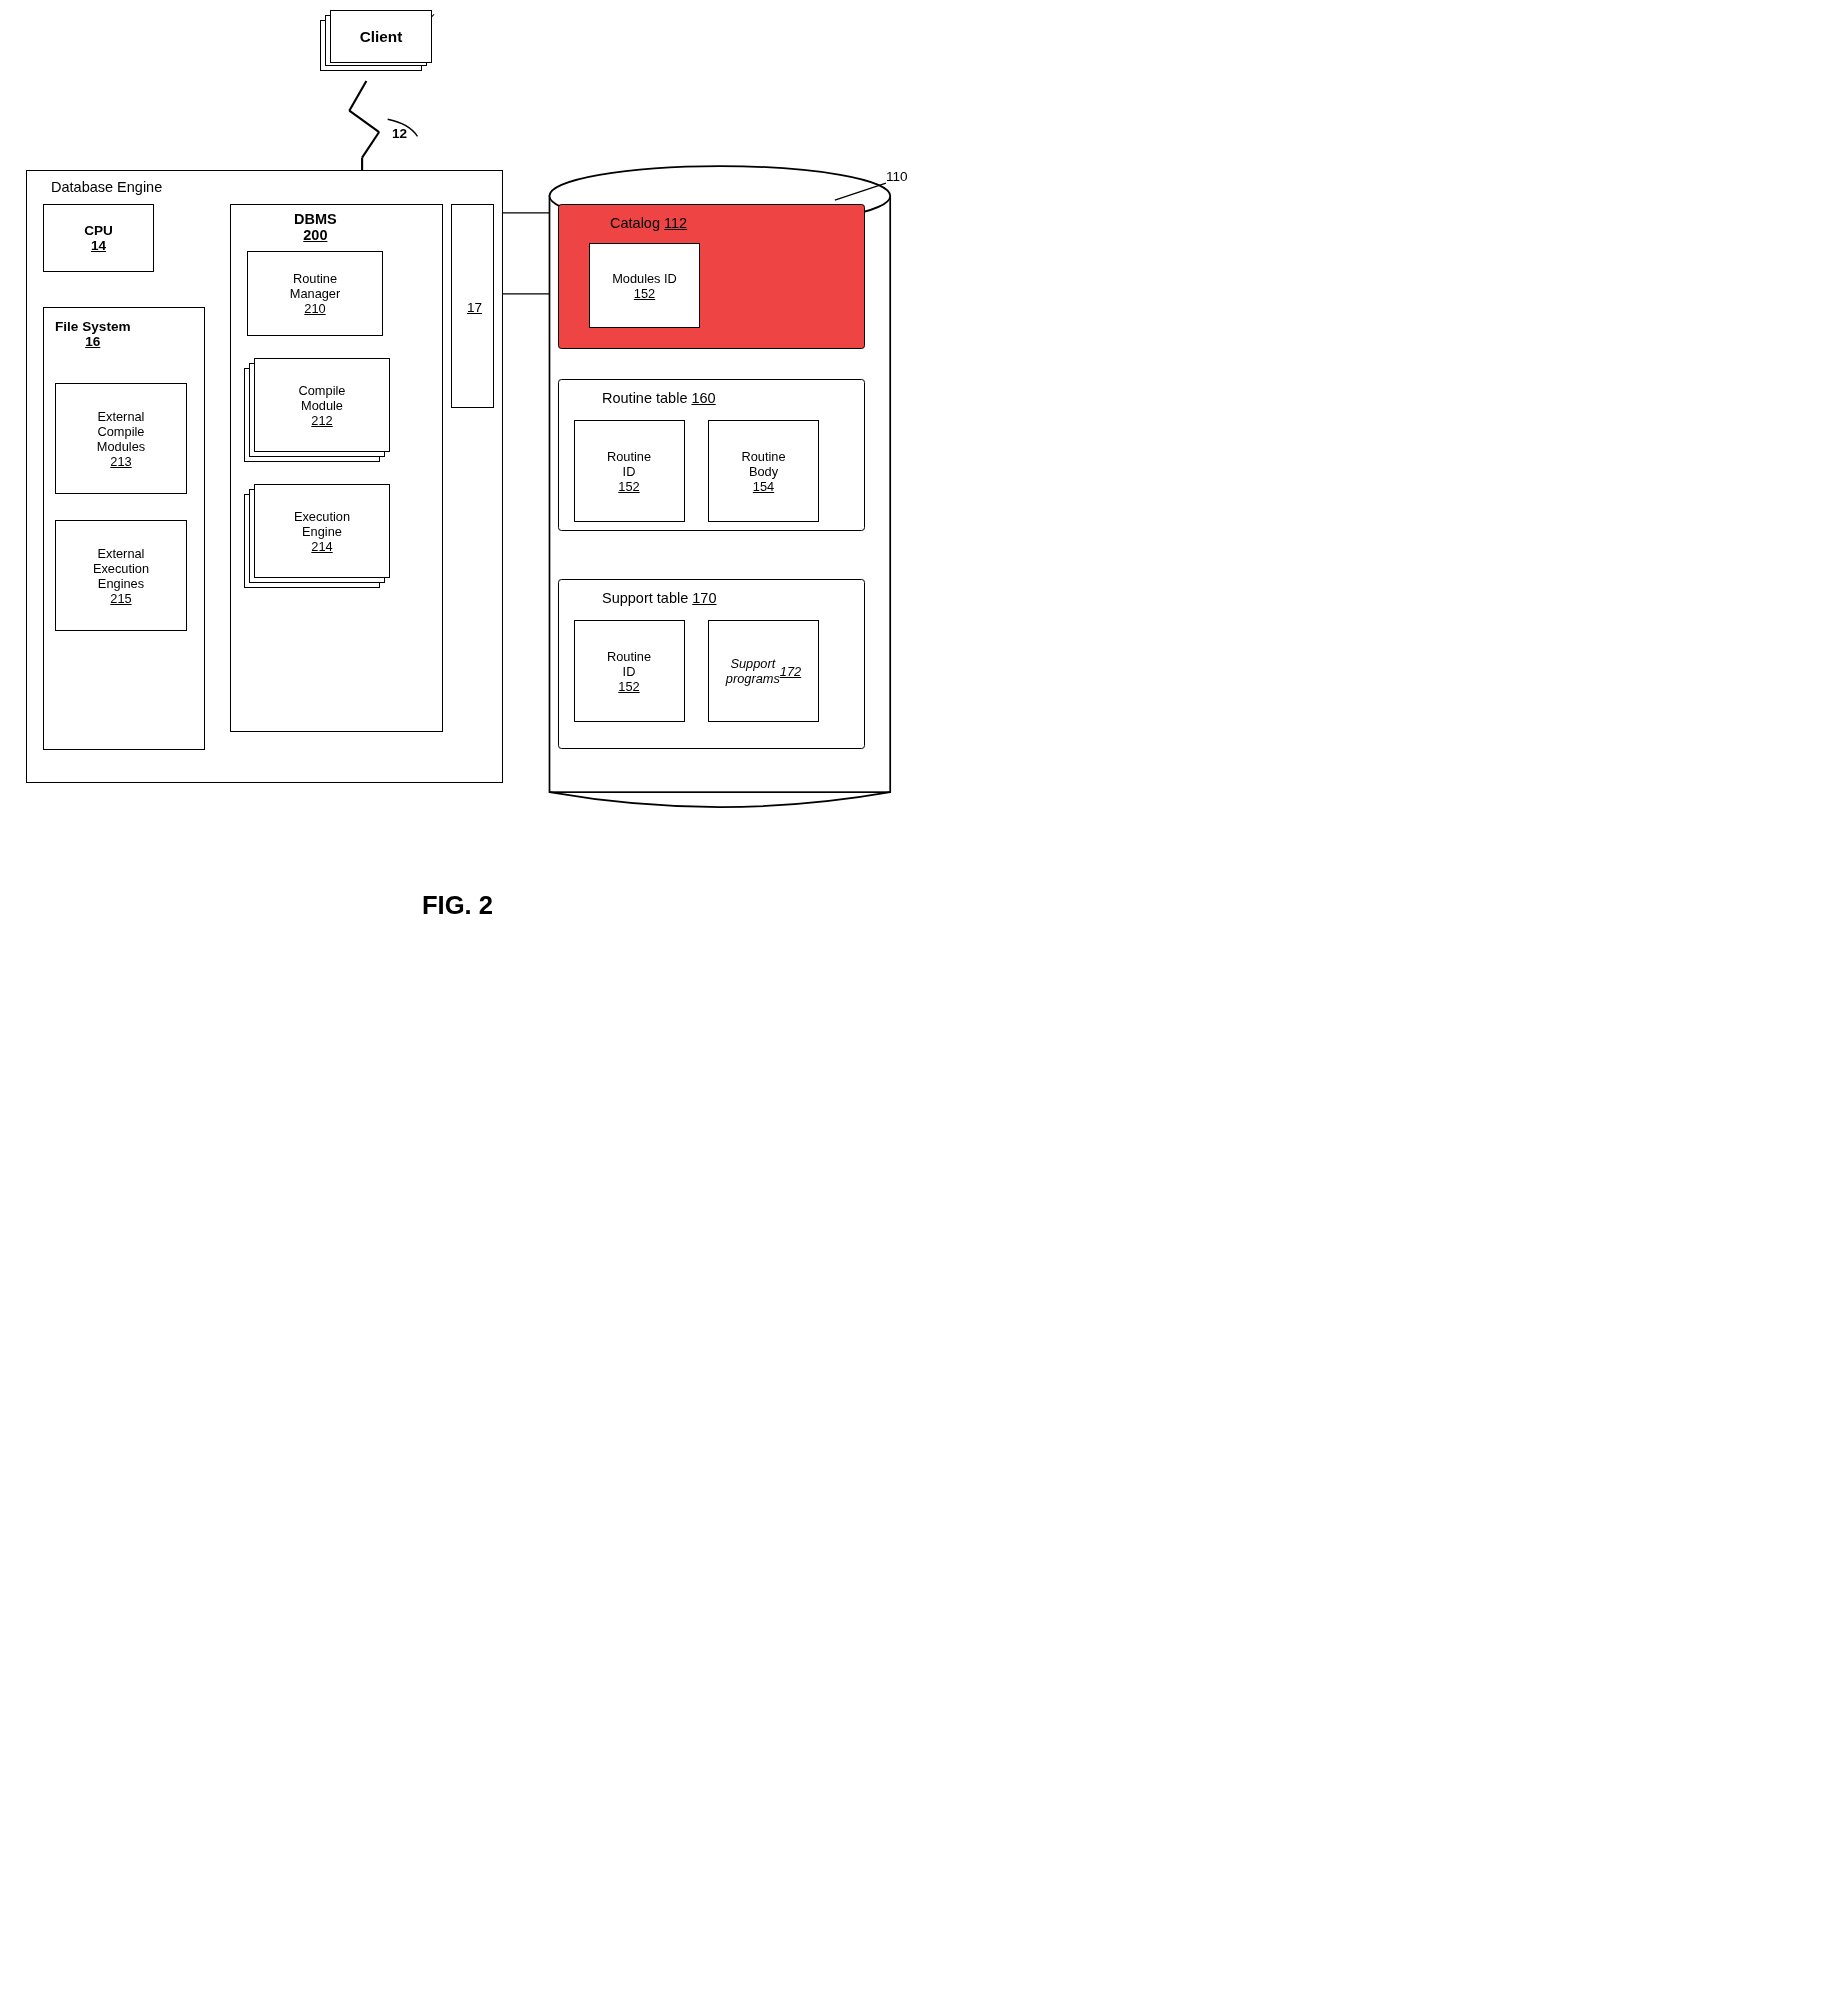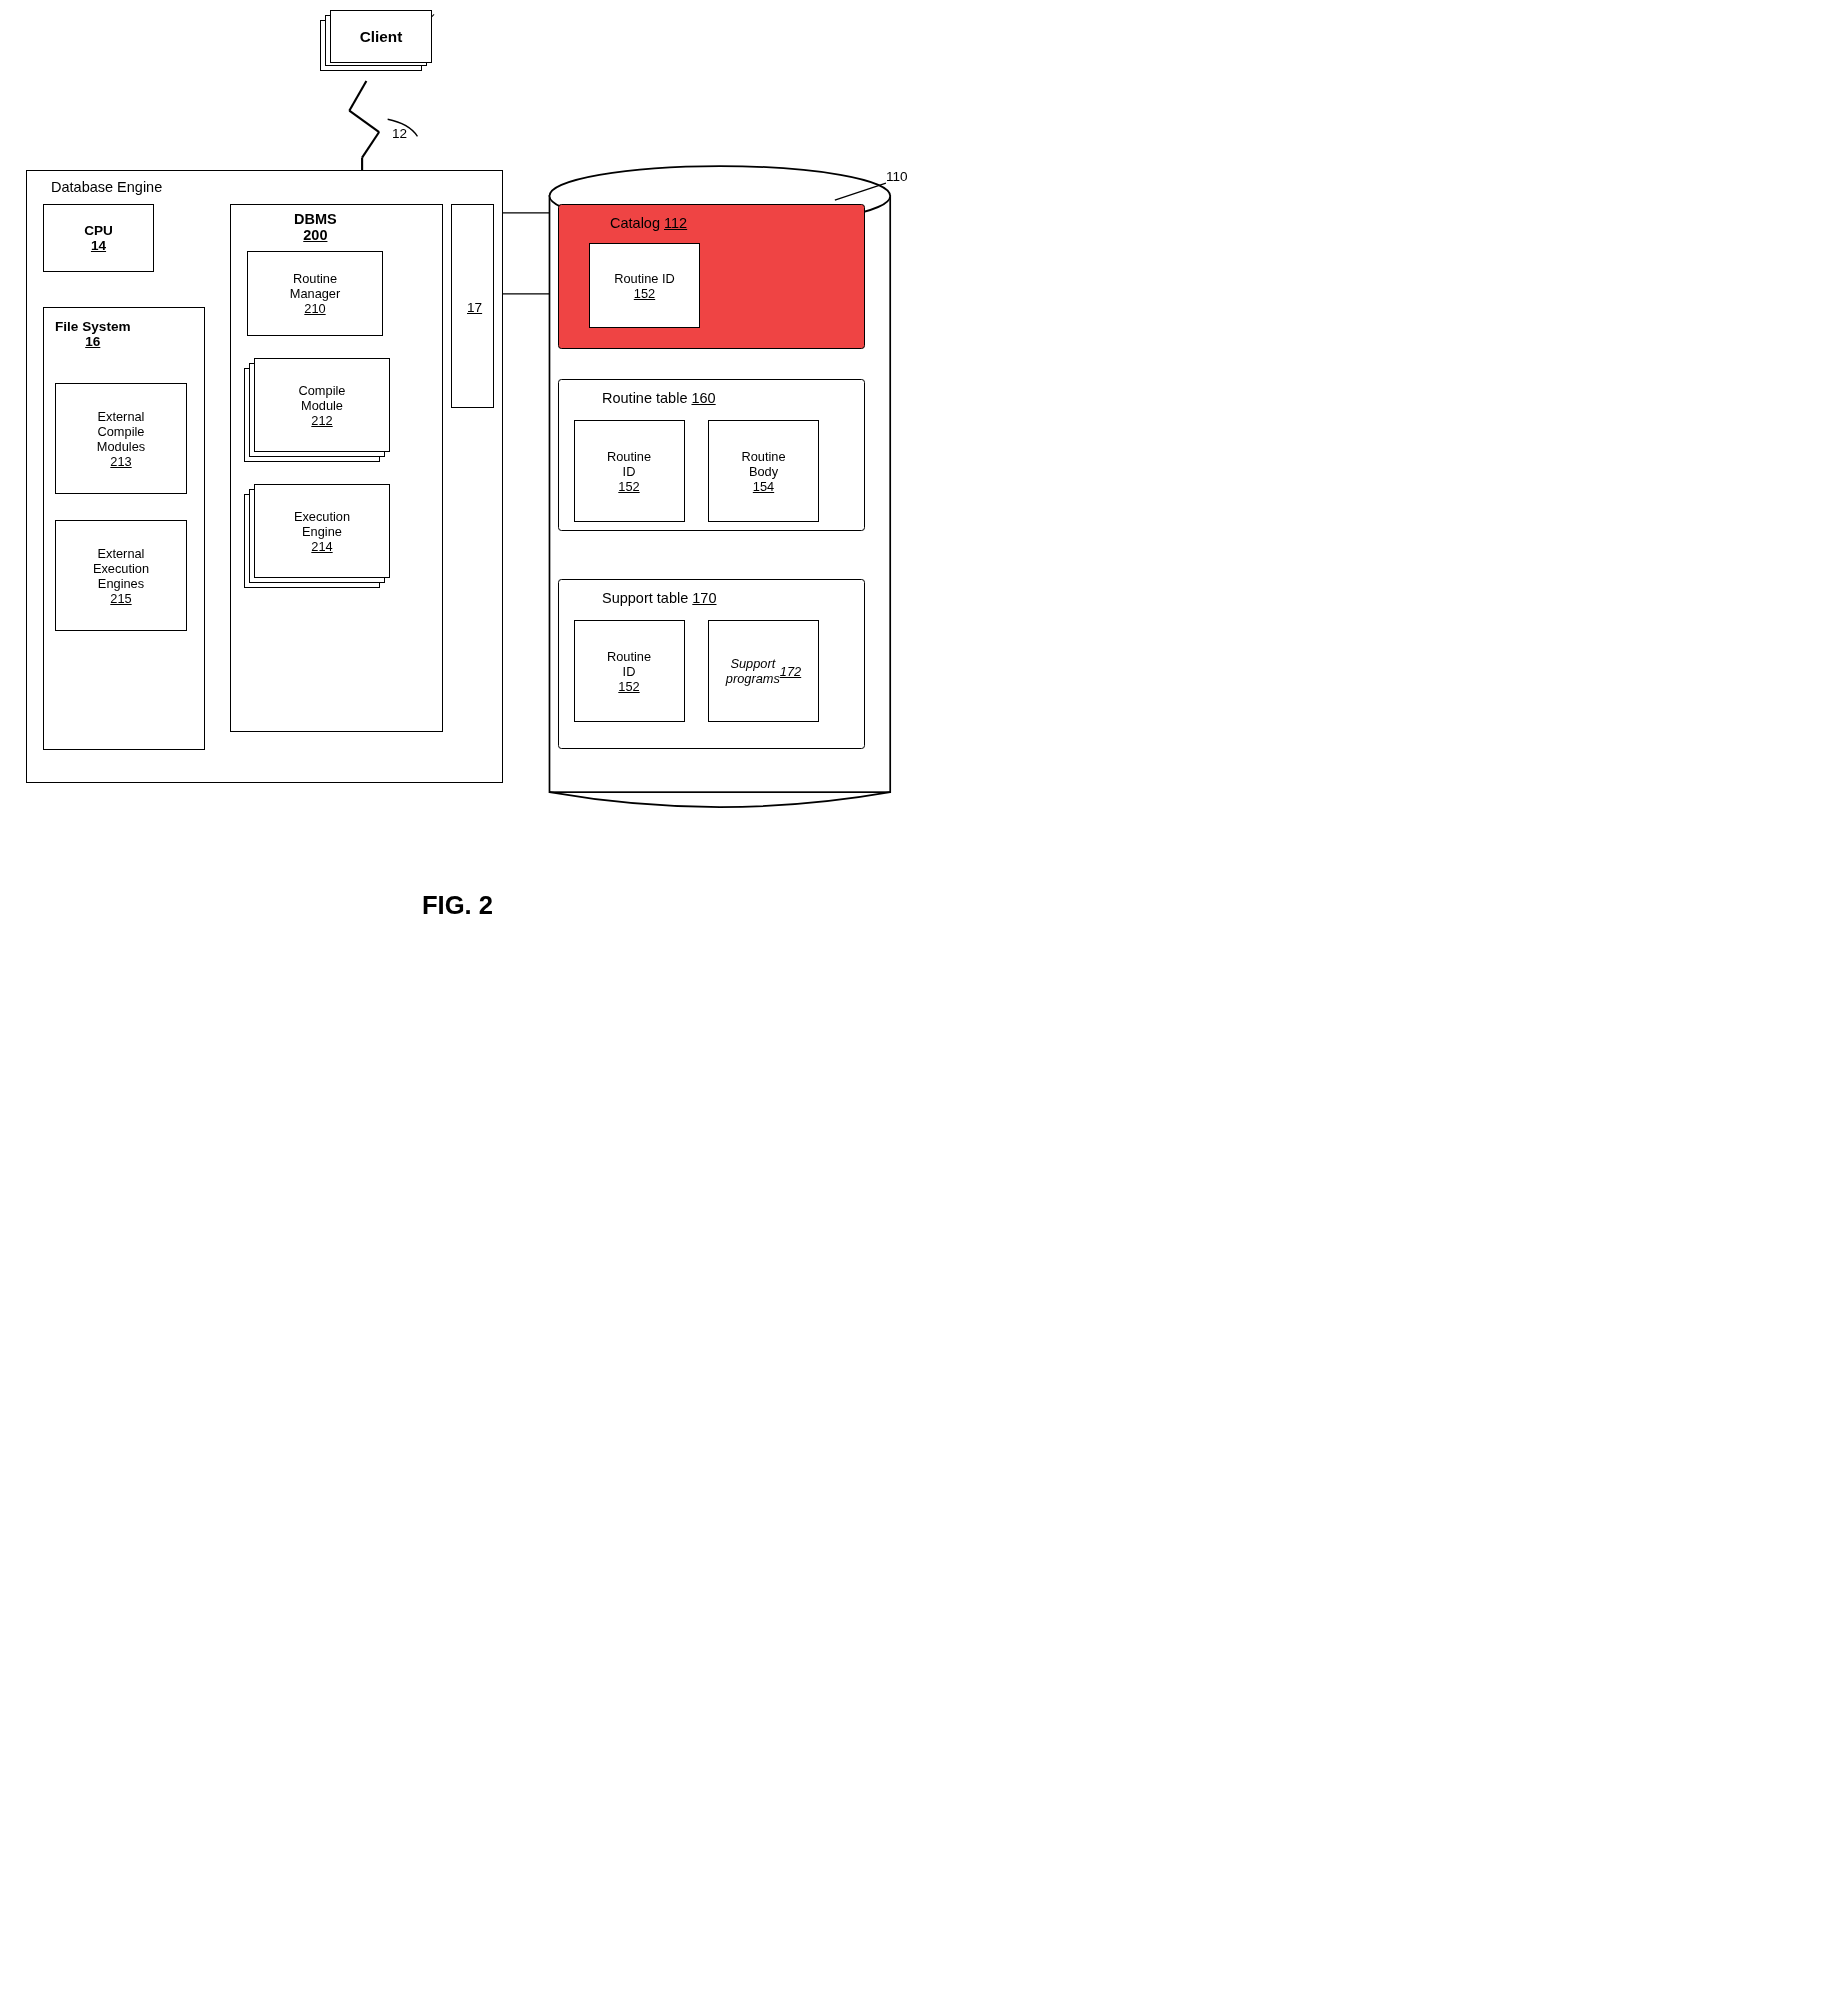--- a/index.html
+++ b/index.html
@@ -342,21 +342,21 @@
 
   <div style="position:absolute; top:10.2px; left:417px; font-size:13.6px;">11</div>
   <div style="position:absolute; top:10.2px; left:426px; font-size:12px;">↙</div>
 
   <div class="client-stack"></div>
   <div class="client-stack2"></div>
   <div style="position:absolute; top:10.2px; left:330px; width:102px; height:53px; border:1.7px solid #000; background:#fff; display:flex; align-items:center; justify-content:center; font-size:15.3px; font-weight:bold;">
     <span>Client</span>
   </div>
 
-  <div style="position:absolute; top:126px; left:392px; font-size:13.6px;">12</div>
+  <div style="position:absolute; top:126px; left:392px; font-size:13.6px;font-weight:bold;">12</div>
 
   <div class="db-server-box"></div>
   <div class="db-server-label">Database Engine</div>
 
   <div class="cpu-box">
     <span>CPU</span>
     <span class="underline">14</span>
   </div>
 
   <div class="file-sys-box"></div>
@@ -404,21 +404,21 @@
   <div class="connector-label">17</div>
 
   <div style="position:absolute; top:169px; left:886px; font-size:13.6px;">110</div>
 
   <div class="catalog-outer">
     <div style="position:absolute; top:10.2px; left:51px; font-size:14.5px;">
       <span>Catalog</span>
       <span class="underline">112</span>
     </div>
     <div style="position:absolute; top:38px; left:30px; width:111px; height:85px; border:1.7px solid #000; background:#fff; display:flex; flex-direction:column; align-items:center; justify-content:center; font-size:12.8px; text-align:center;">
-      <span>Routine ID</span>
+      <span>Modules ID</span>
       <span class="underline">152</span>
     </div>
   </div>
 
   <div class="routine-table-outer">
     <div style="position:absolute; top:10.2px; left:43px; font-size:14.5px;">
       <span>Routine table</span>
       <span class="underline">160</span>
     </div>
     <div style="position:absolute; top:40px; left:14.5px; width:111px; height:102px; border:1.7px solid #000; background:#fff; display:flex; flex-direction:column; align-items:center; justify-content:center; font-size:12.8px; text-align:center;">

